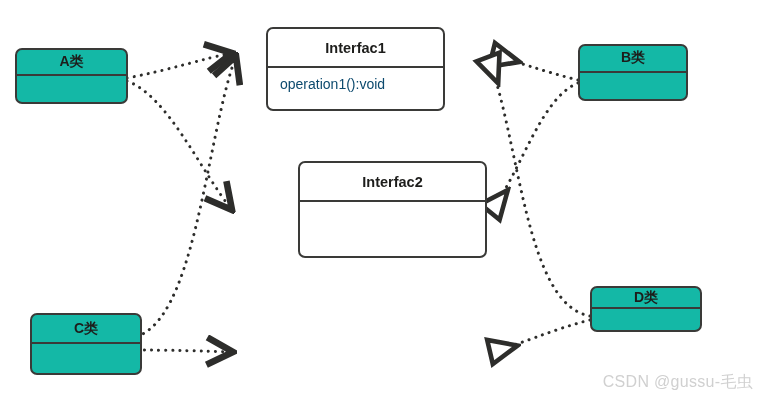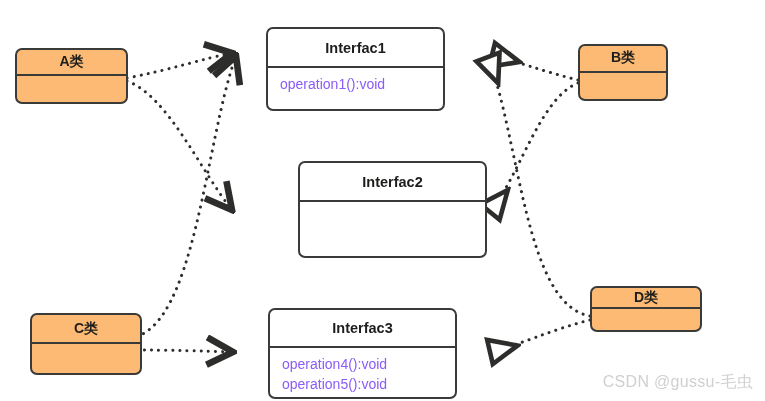--- a/index.html
+++ b/index.html
@@ -22,21 +22,21 @@
     left: 0;
     top: 0;
     width: 765px;
     height: 401px;
   }
 
   
   .class-box {
     position: absolute;
     box-sizing: border-box;
-    background: #fdba74;
+    background: #14b8a6;
     border: 2.5px solid #3a3a38;
     border-radius: 7px;
     z-index: 5;
     overflow: hidden;
   }
   .class-name {
     box-sizing: border-box;
     height: 50%;
     display: flex;
     align-items: center;
@@ -71,21 +71,21 @@
     color: #1d1d1b;
     border-bottom: 2.5px solid #3a3a38;
   }
   .iface-ops {
     box-sizing: border-box;
     padding: 6px 0 0 12px;
   }
   .op-line {
     font-size: 14px;
     line-height: 20px;
-    color: #8b5cf6;
+    color: #0c4a6e;
     white-space: nowrap;
   }
 
   
   #watermark {
     position: absolute;
     right: 12px;
     bottom: 8px;
     font-size: 16px;
     color: #d0d0d0;
@@ -129,21 +129,21 @@
 
       <path d="M590,320 C550,330 520,345 490,352" marker-end="url(#hollowTri)"></path>
     </g>
   </svg>
 
   <div class="class-box" style="left:15px; top:48px; width:113px; height:56px;">
     <div class="class-name">A类</div>
     <div class="class-attrs"></div>
   </div>
 
-  <div class="class-box" style="left:578px; top:44px; width:90px; height:57px;">
+  <div class="class-box" style="left:578px; top:44px; width:110px; height:57px;">
     <div class="class-name">B类</div>
     <div class="class-attrs"></div>
   </div>
 
   <div class="class-box" style="left:30px; top:313px; width:112px; height:62px;">
     <div class="class-name">C类</div>
     <div class="class-attrs"></div>
   </div>
 
   <div class="class-box" style="left:590px; top:286px; width:112px; height:46px;">
@@ -157,23 +157,16 @@
       <div class="op-line">operation1():void</div>
     </div>
   </div>
 
   <div class="iface-box" style="left:266px; top:161px; width:189px; height:97px;margin-left:32px;">
     <div class="iface-name" style="height:39px;">Interfac2</div>
     <div class="iface-ops">
     </div>
   </div>
 
-  <div class="iface-box" style="left:268px; top:308px; width:189px; height:91px;">
-    <div class="iface-name" style="height:38px;">Interfac3</div>
-    <div class="iface-ops">
-      <div class="op-line">operation4():void</div>
-      <div class="op-line">operation5():void</div>
-    </div>
-  </div>
 
   <div id="watermark">CSDN @gussu-毛虫</div>
 
 </div>
 
 </body></html>

